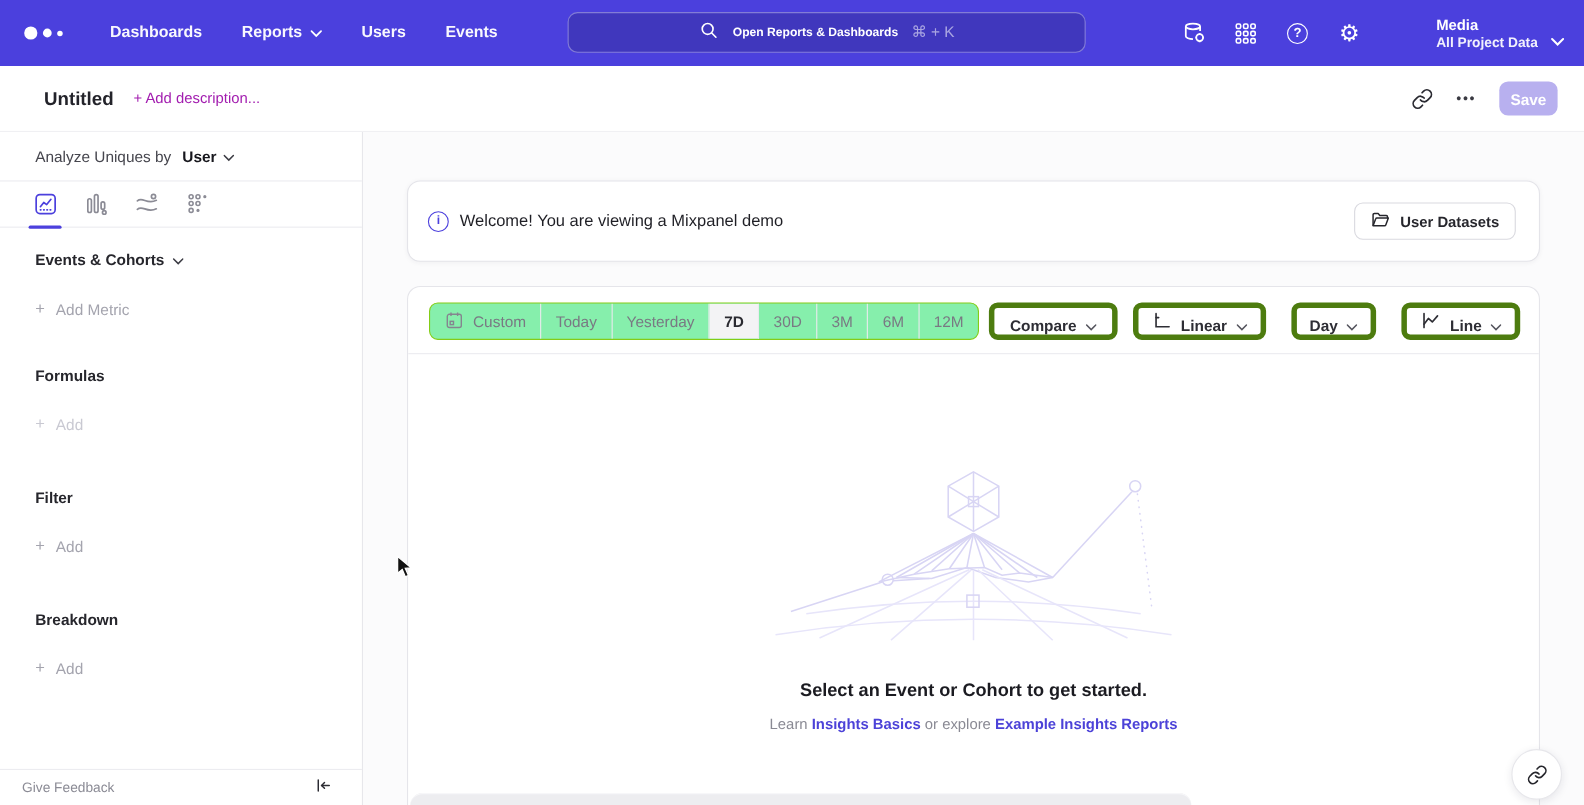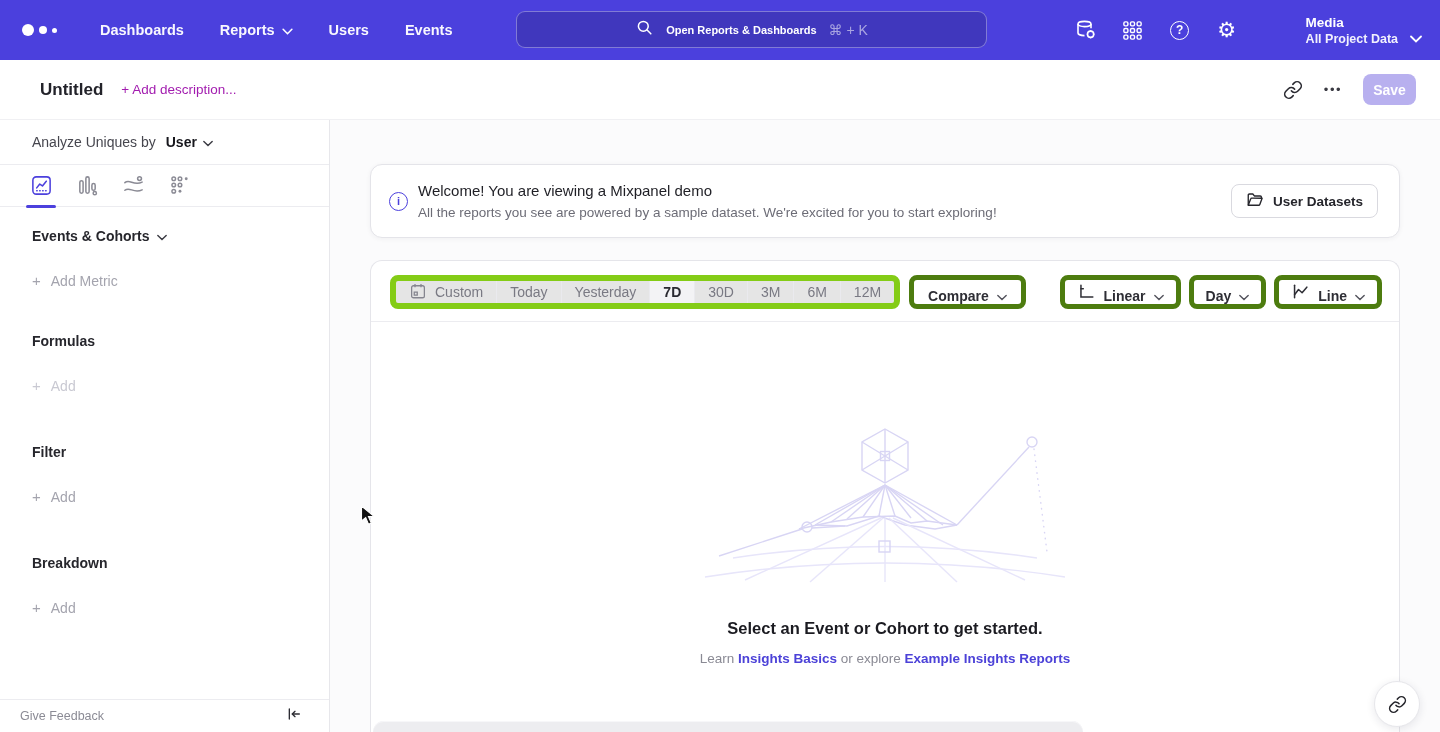--- a/index.html
+++ b/index.html
@@ -50,27 +50,27 @@
   .main { position:absolute; left:330px; top:120px; width:1110px; height:612px; }
   .banner { position:absolute; left:40px; top:44px; width:1030px; height:74px; background:#fff; border:1px solid #e4e4e9; border-radius:12px; box-shadow:0 1px 5px rgba(30,30,60,.05); display:flex; align-items:center; padding:0 21px 0 18px; }
   .info-circle { width:19px; height:19px; border:1.6px solid #4c40dd; border-radius:50%; color:#4c40dd; font-size:11px; font-weight:700; font-style:normal; display:flex; align-items:center; justify-content:center; flex:none; }
   .banner-text { margin-left:10px; }
   .banner-title { font-size:15px; font-weight:400; color:#1f1f25; line-height:20px; }
   .banner-sub { font-size:13.5px; color:#6c6c76; line-height:19px; margin-top:2px; }
   .banner-btn { margin-left:auto; height:34px; padding:0 14px; background:#fff; border:1px solid #d9d9df; border-radius:8px; display:flex; align-items:center; gap:9px; font-size:13.5px; font-weight:700; color:#26262c; cursor:pointer; }
 
   .card { position:absolute; left:40px; top:140px; width:1030px; height:472px; background:#fff; border:1px solid #e5e5ea; border-bottom:none; border-radius:12px 12px 0 0; overflow:hidden; }
   .controls { display:flex; align-items:center; padding:14px 17px 12px 19px; }
-  .seg { display:flex; border:6px solid #84cc16; border-radius:8px; overflow:hidden; background:#e5e5e5; height:34px; }
+  .seg { display:flex; border:1px solid #84cc16; border-radius:8px; overflow:hidden; background:#86efac; height:34px; }
   .seg-item { display:flex; align-items:center; gap:8px; padding:0 13px; font-size:14px; color:#797983; border-right:1px solid #eaeaee; cursor:pointer; white-space:nowrap; }
   .seg-item:last-child { border-right:none; }
   .seg-item.active { background:#f3f3f5; color:#2a2a31; font-weight:600; }
   .btn { height:34px; border:5px solid #4d7c0f; border-radius:8px; background:#fff; display:flex; align-items:flex-end; gap:8px; padding:0 12px; font-size:14px; font-weight:600; color:#2e2e35; cursor:pointer; white-space:nowrap; }
   .compare-btn { margin-left:9px; padding:0 14px; }
-  .ctrl-right { margin-left:auto; display:flex; align-items:center; gap:8px; }
+  .ctrl-right { margin-left:auto; display:flex; align-items:center; gap:23px; }
   .card-divider { border-bottom:1px solid #ececf0; }
   .empty { text-align:center; }
   .illus { margin:103px auto 0; width:380px; height:158px; display:block; }
   .empty-title { margin-top:36px; font-size:16.5px; font-weight:700; color:#1b1b21; }
   .empty-links { margin-top:13px; font-size:13.5px; color:#8a8a94; }
   .empty-links a { color:#4c42d8; font-weight:600; text-decoration:none; cursor:pointer; }
   .peek-bar { position:absolute; left:2px; bottom:0; width:710px; height:11px; background:#ededf0; border-radius:13px 13px 0 0; box-shadow:inset 0 1px 0 #f7f7f9; }
 
   .fab { position:absolute; left:1374px; top:681px; width:46px; height:46px; background:#fff; border:1px solid #e7e7eb; border-radius:50%; box-shadow:0 2px 8px rgba(30,30,60,.10); display:flex; align-items:center; justify-content:center; cursor:pointer; }
   .cursor { position:absolute; left:360px; top:505px; pointer-events:none; z-index:99; }
@@ -263,21 +263,20 @@
 </div>
 
 <div class="main">
 
   <div class="banner">
     <div class="info-circle">
         <span>i</span>
       </div>
     <div class="banner-text">
       <div class="banner-title">Welcome! You are viewing a Mixpanel demo</div>
-      <div class="banner-sub">All the reports you see are powered by a sample dataset. We're excited for you to start exploring!</div>
     </div>
     <div class="banner-btn">
       <span><svg width="18" height="18" viewBox="0 0 24 24" fill="none" stroke="#26262c" stroke-width="1.8" stroke-linejoin="round">
             <path d="M3 19V5.5A1.5 1.5 0 0 1 4.5 4h4.6l2 2.6H19a1.5 1.5 0 0 1 1.5 1.5V10"></path>
             <path d="M3 19l3.2-8.4A1.5 1.5 0 0 1 7.6 9.6H21.5L18.4 18a1.5 1.5 0 0 1-1.4 1z"></path>
           </svg></span>
       <span>User Datasets</span>
     </div>
   </div>
 

